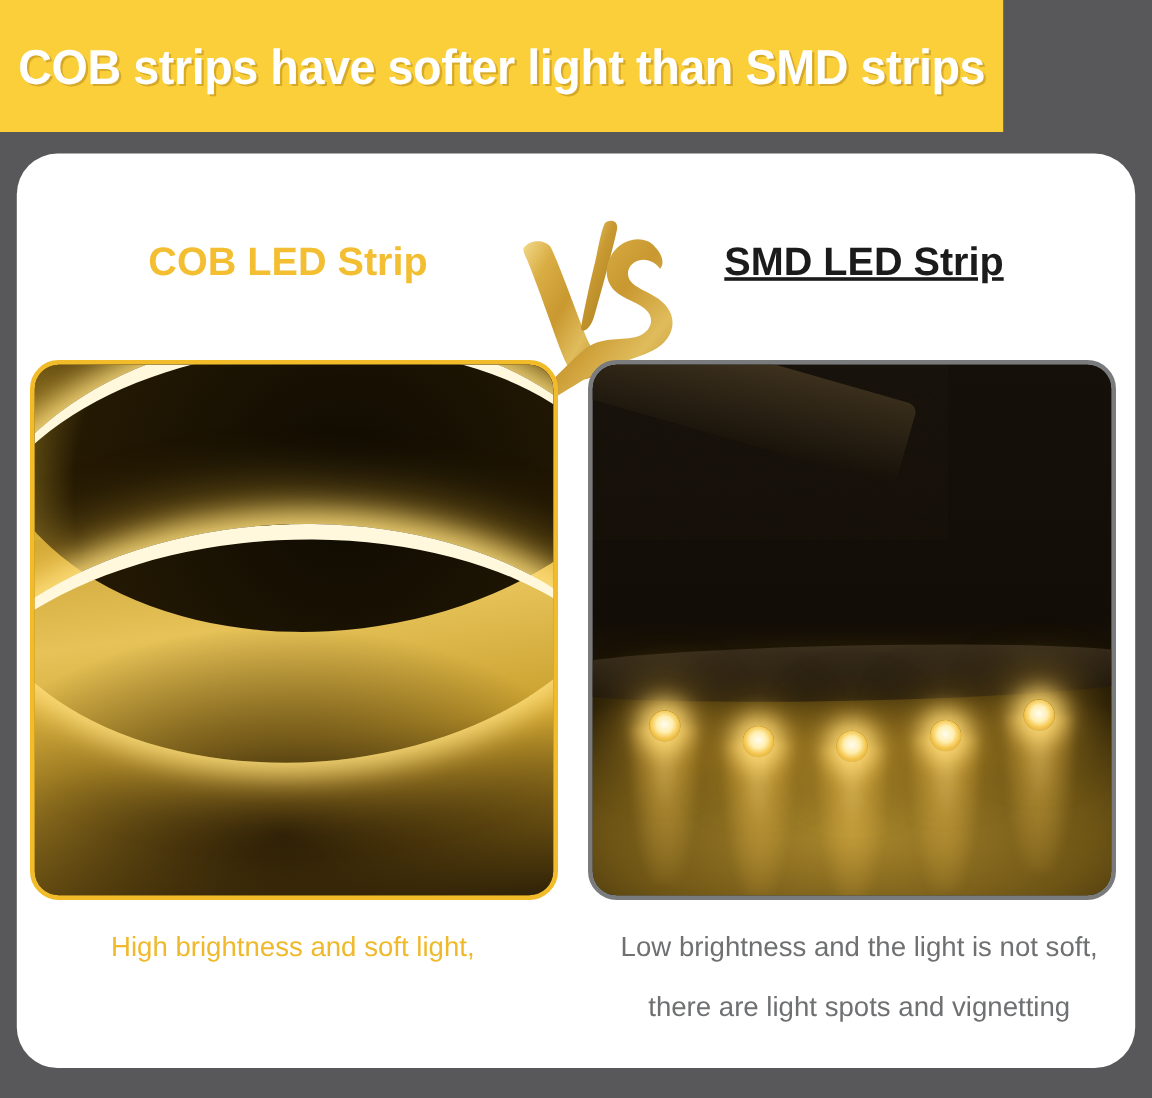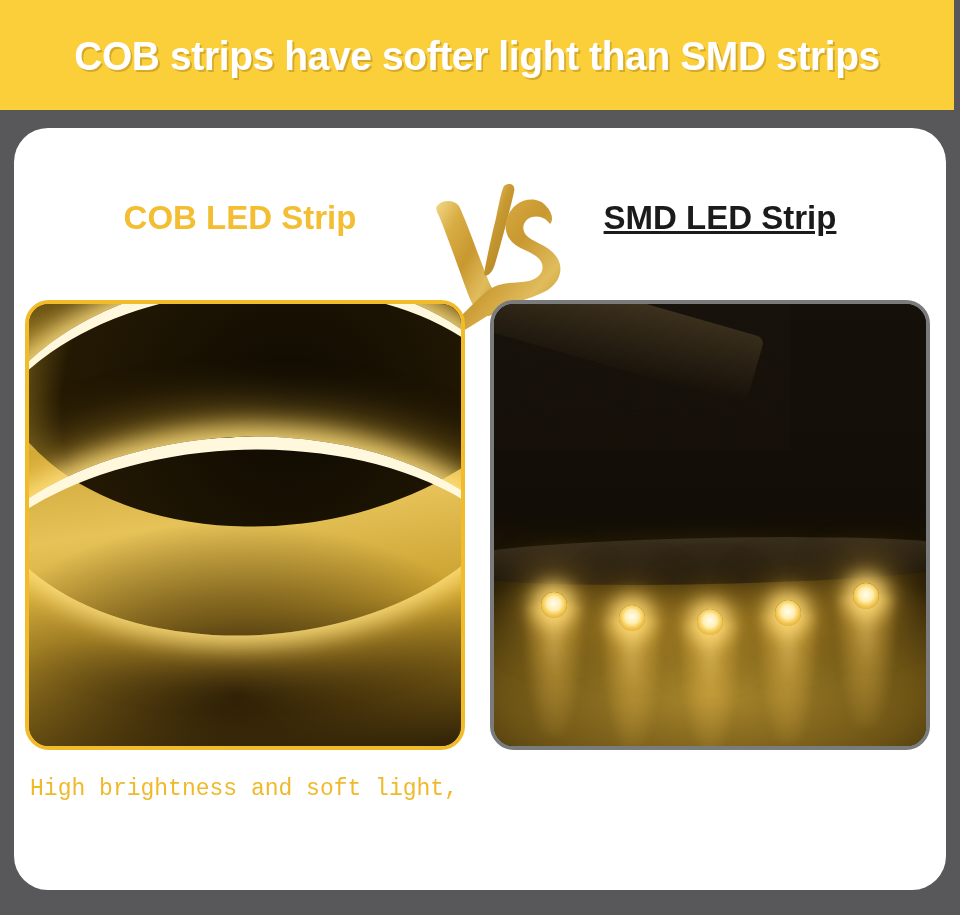--- a/index.html
+++ b/index.html
@@ -14,21 +14,21 @@
     font-family: "Liberation Sans", sans-serif;
     overflow: hidden;
     position: relative;
   }
 
   
   .header-banner {
     position: absolute;
     left: 0;
     top: 0;
-    width: 954px;
+    width: 836px;
     height: 110px;
     background: #FACF39;
     display: flex;
     align-items: center;
     justify-content: center;
   }
   .header-title {
     font-family: "Liberation Sans Narrow", "Liberation Sans", sans-serif;
     font-size: 41px;
     font-weight: bold;
@@ -241,21 +241,21 @@
     white-space: nowrap;
   }
   .caption.cob {
     left: 4px;
     color: #F0B92C;
   }
   .caption.smd {
     left: 476px;
     color: #6F7072;
   }
-  .caption-line { display: block; font-family: Liberation Mono, monospace; }
+  .caption-line { display: block; }
 </style>
 </head>
 <body>
 
 <div class="header-banner">
   <div class="header-title">COB strips have softer light than SMD strips</div>
 </div>
 
 <div class="card">
 
@@ -343,14 +343,18 @@
           <div class="led-glow-down" style="left: 86%; top: 66%;"></div>
           <div class="led" style="left: 86%; top: 66%;"></div>
         </div>
     </div>
   </div>
 
   <div class="caption cob">
     <span class="caption-line">High brightness and soft light,</span>
   </div>
 
+  <div class="caption smd">
+    <span class="caption-line">Low brightness and the light is not soft,</span>
+    <span class="caption-line">there are light spots and vignetting</span>
+  </div>
 
 </div>
 
 </body></html>

